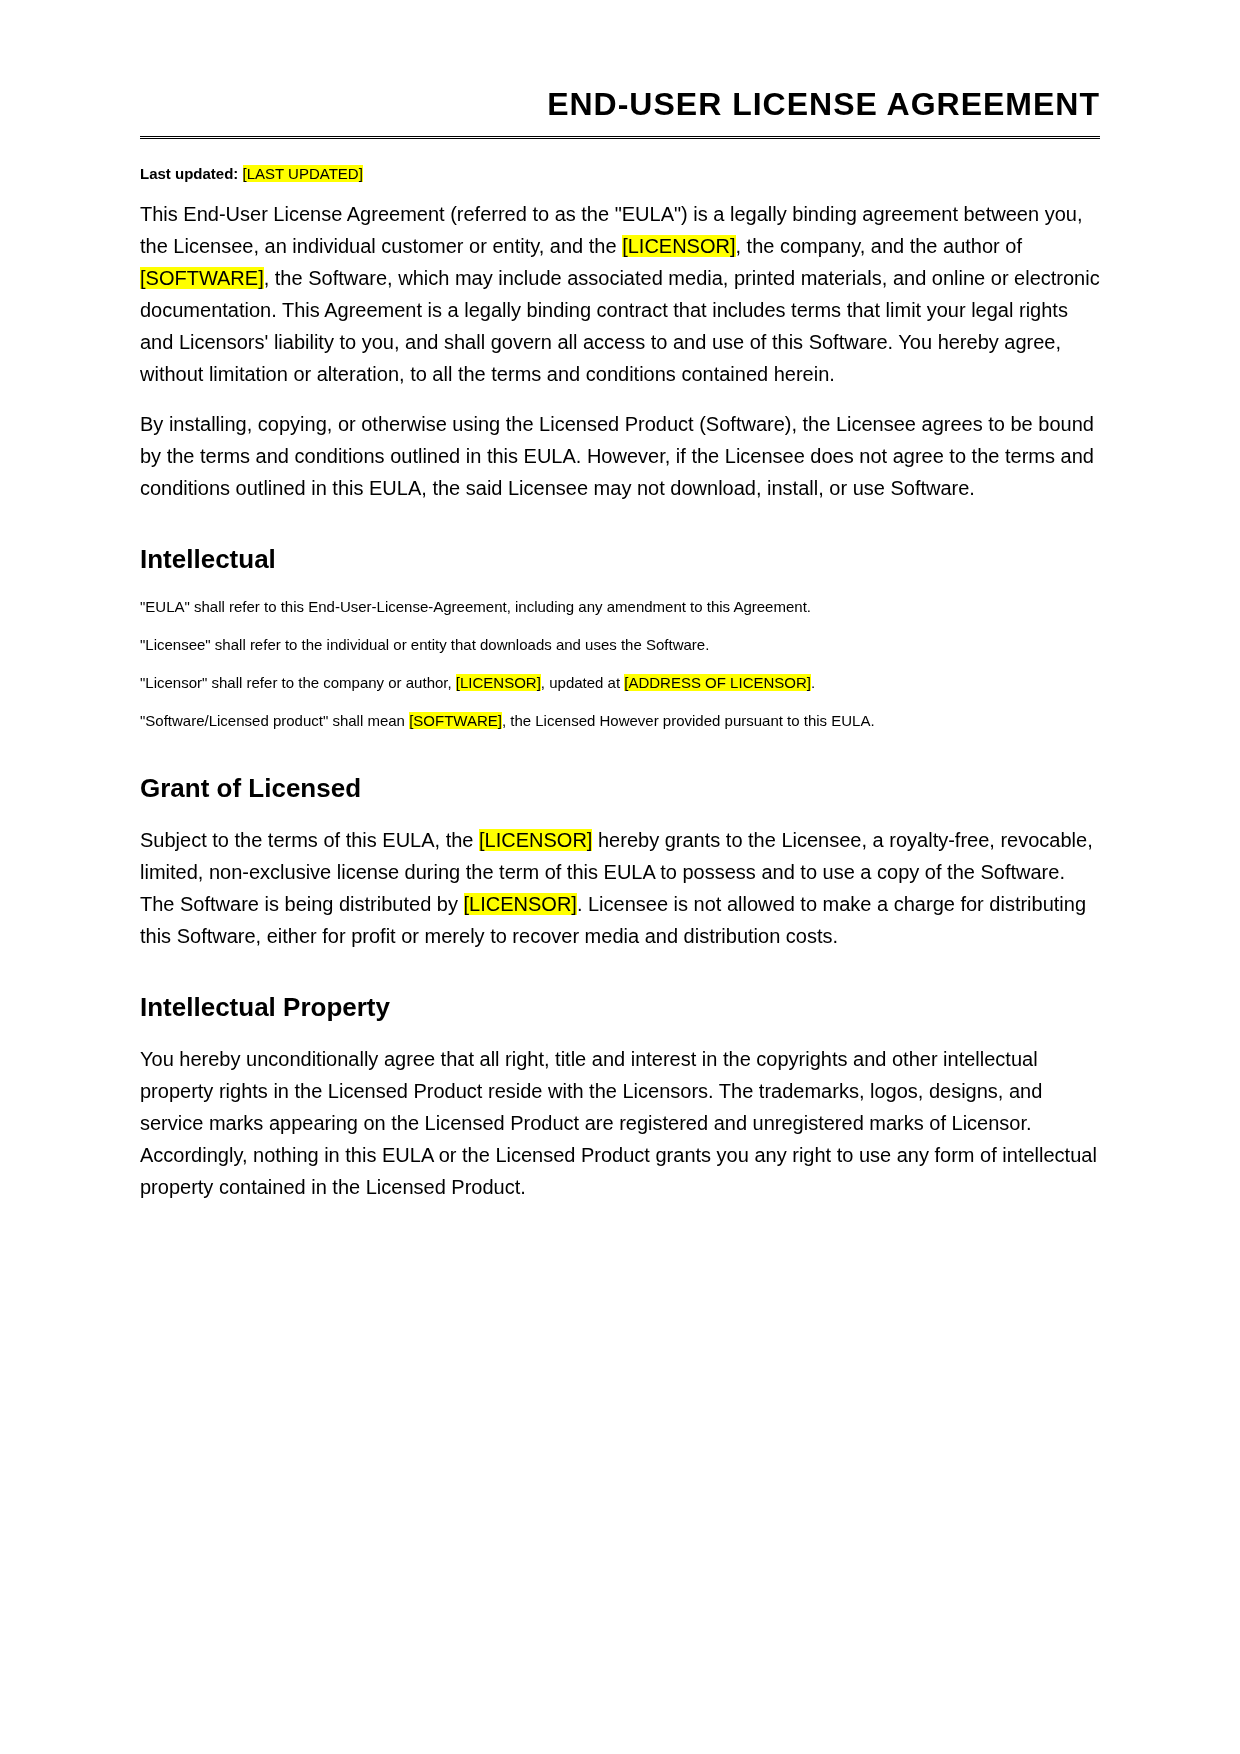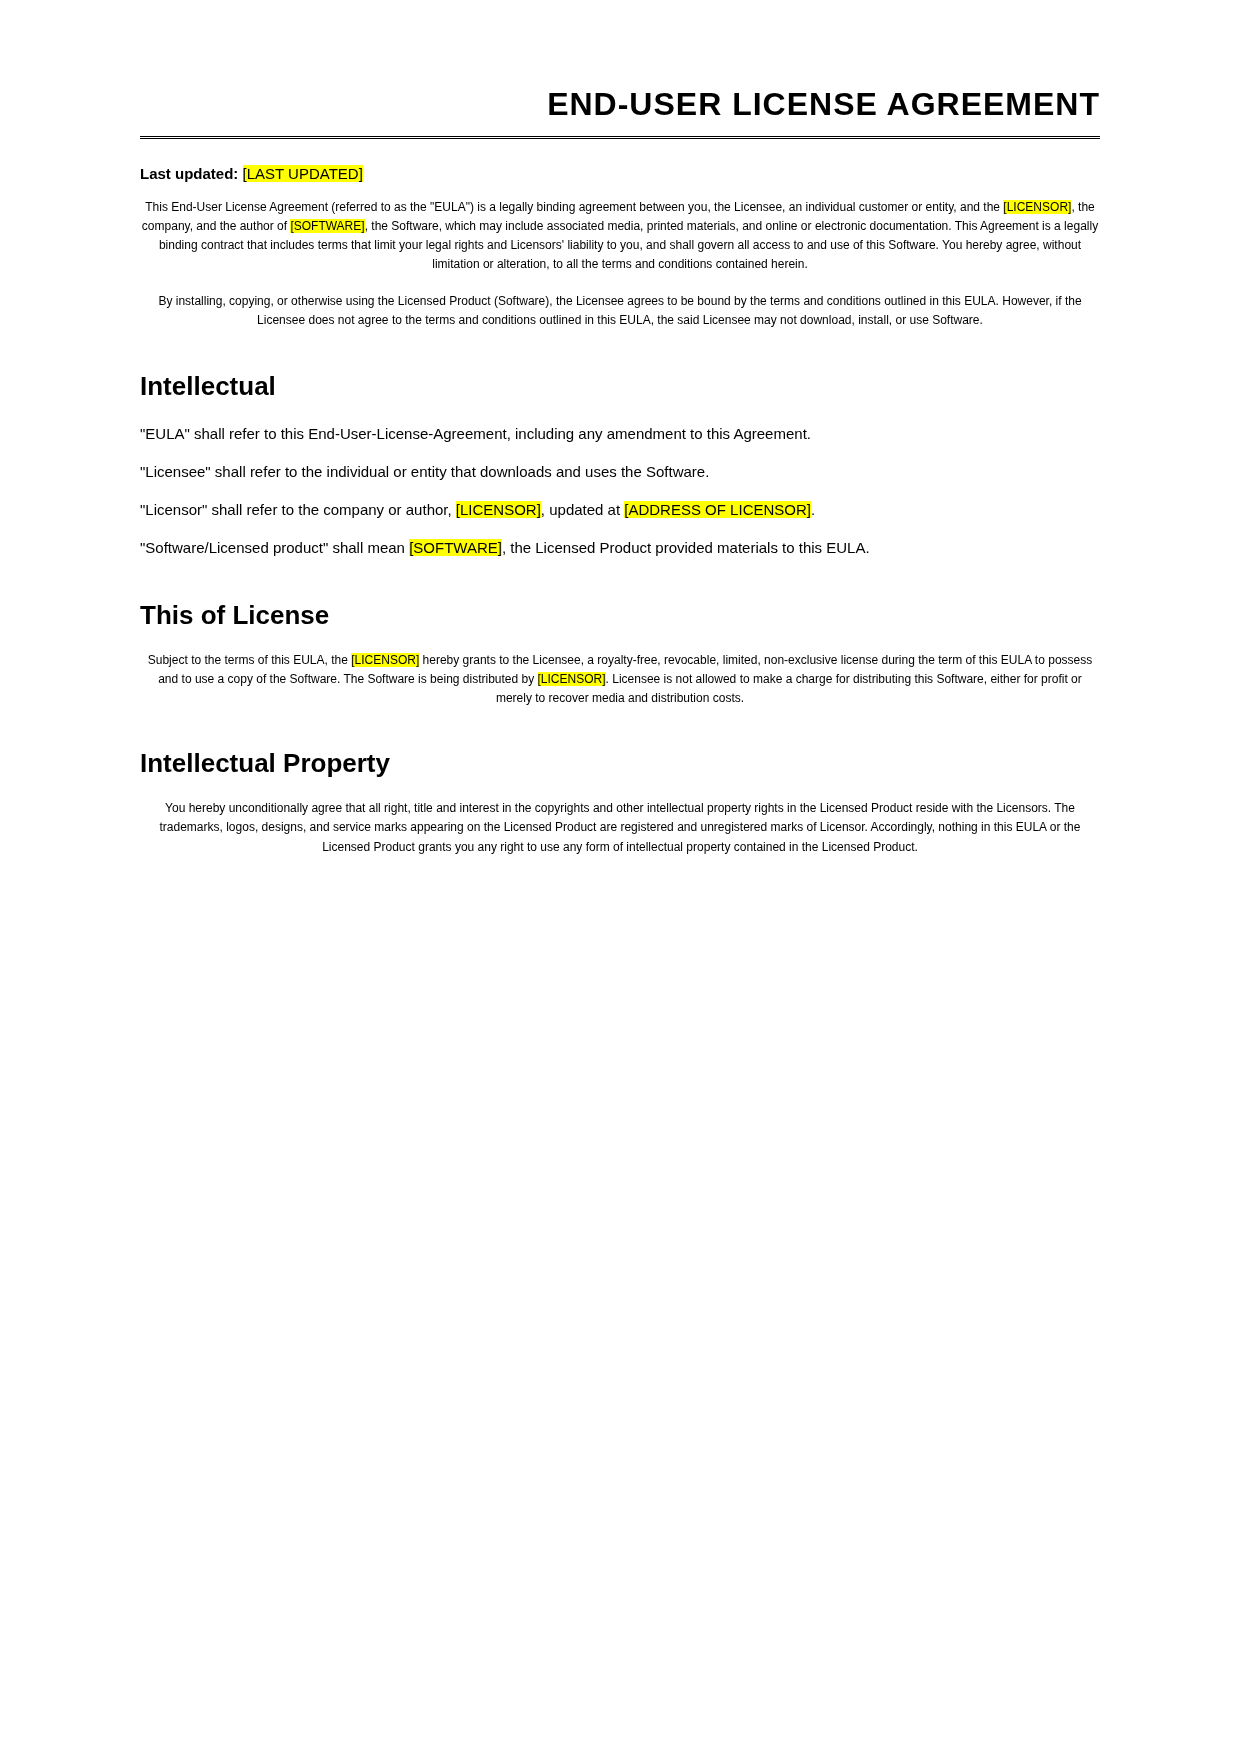--- a/index.html
+++ b/index.html
@@ -40,24 +40,24 @@
     .last-updated strong {
       font-weight: bold;
     }
 
     .highlight {
       background-color: #ffff00;
     }
 
     .body-text {
       font-family: Arial, Helvetica, sans-serif;
-      font-size: 12px;
+      font-size: 20px;
       line-height: 1.6;
       margin-bottom: 18px;
-      text-align: center;
+      text-align: left;
     }
 
     .section-heading {
       font-family: Arial, Helvetica, sans-serif;
       font-size: 26px;
       font-weight: bold;
       margin-top: 36px;
       margin-bottom: 16px;
     }
 
@@ -93,24 +93,24 @@
 
 <p class="definition-item">
   <span>"Licensee" shall refer to the individual or entity that downloads and uses the Software.</span>
 </p>
 
 <p class="definition-item">
   <span>"Licensor" shall refer to the company or author, </span><span class="highlight">[LICENSOR]</span><span>, updated at </span><span class="highlight">[ADDRESS OF LICENSOR]</span><span>.</span>
 </p>
 
 <p class="definition-item">
-  <span> "Software/Licensed product" shall mean </span><span class="highlight">[SOFTWARE]</span><span>, the Licensed Product provided materials to this EULA.</span>
+  <span> "Software/Licensed product" shall mean </span><span class="highlight">[SOFTWARE]</span><span>, the Licensed However provided pursuant to this EULA.</span>
 </p>
 
-<h2 class="section-heading">This of License</h2>
+<h2 class="section-heading">Grant of Licensed</h2>
 
 <p class="body-text">
   <span>Subject to the terms of this EULA, the </span><span class="highlight">[LICENSOR]</span><span> hereby grants to the Licensee, a royalty-free, revocable, limited, non-exclusive license during the term of this EULA to possess and to use a copy of the Software. The Software is being distributed by </span><span class="highlight">[LICENSOR]</span><span>. Licensee is not allowed to make a charge for distributing this Software, either for profit or merely to recover media and distribution costs.</span>
 </p>
 
 <h2 class="section-heading">Intellectual Property</h2>
 
 <p class="body-text">You hereby unconditionally agree that all right, title and interest in the copyrights and other intellectual property rights in the Licensed Product reside with the Licensors. The trademarks, logos, designs, and service marks appearing on the Licensed Product are registered and unregistered marks of Licensor.  Accordingly, nothing in this EULA or the Licensed Product grants you any right to use any form of intellectual property contained in the Licensed Product.</p>
 
 </body></html>

